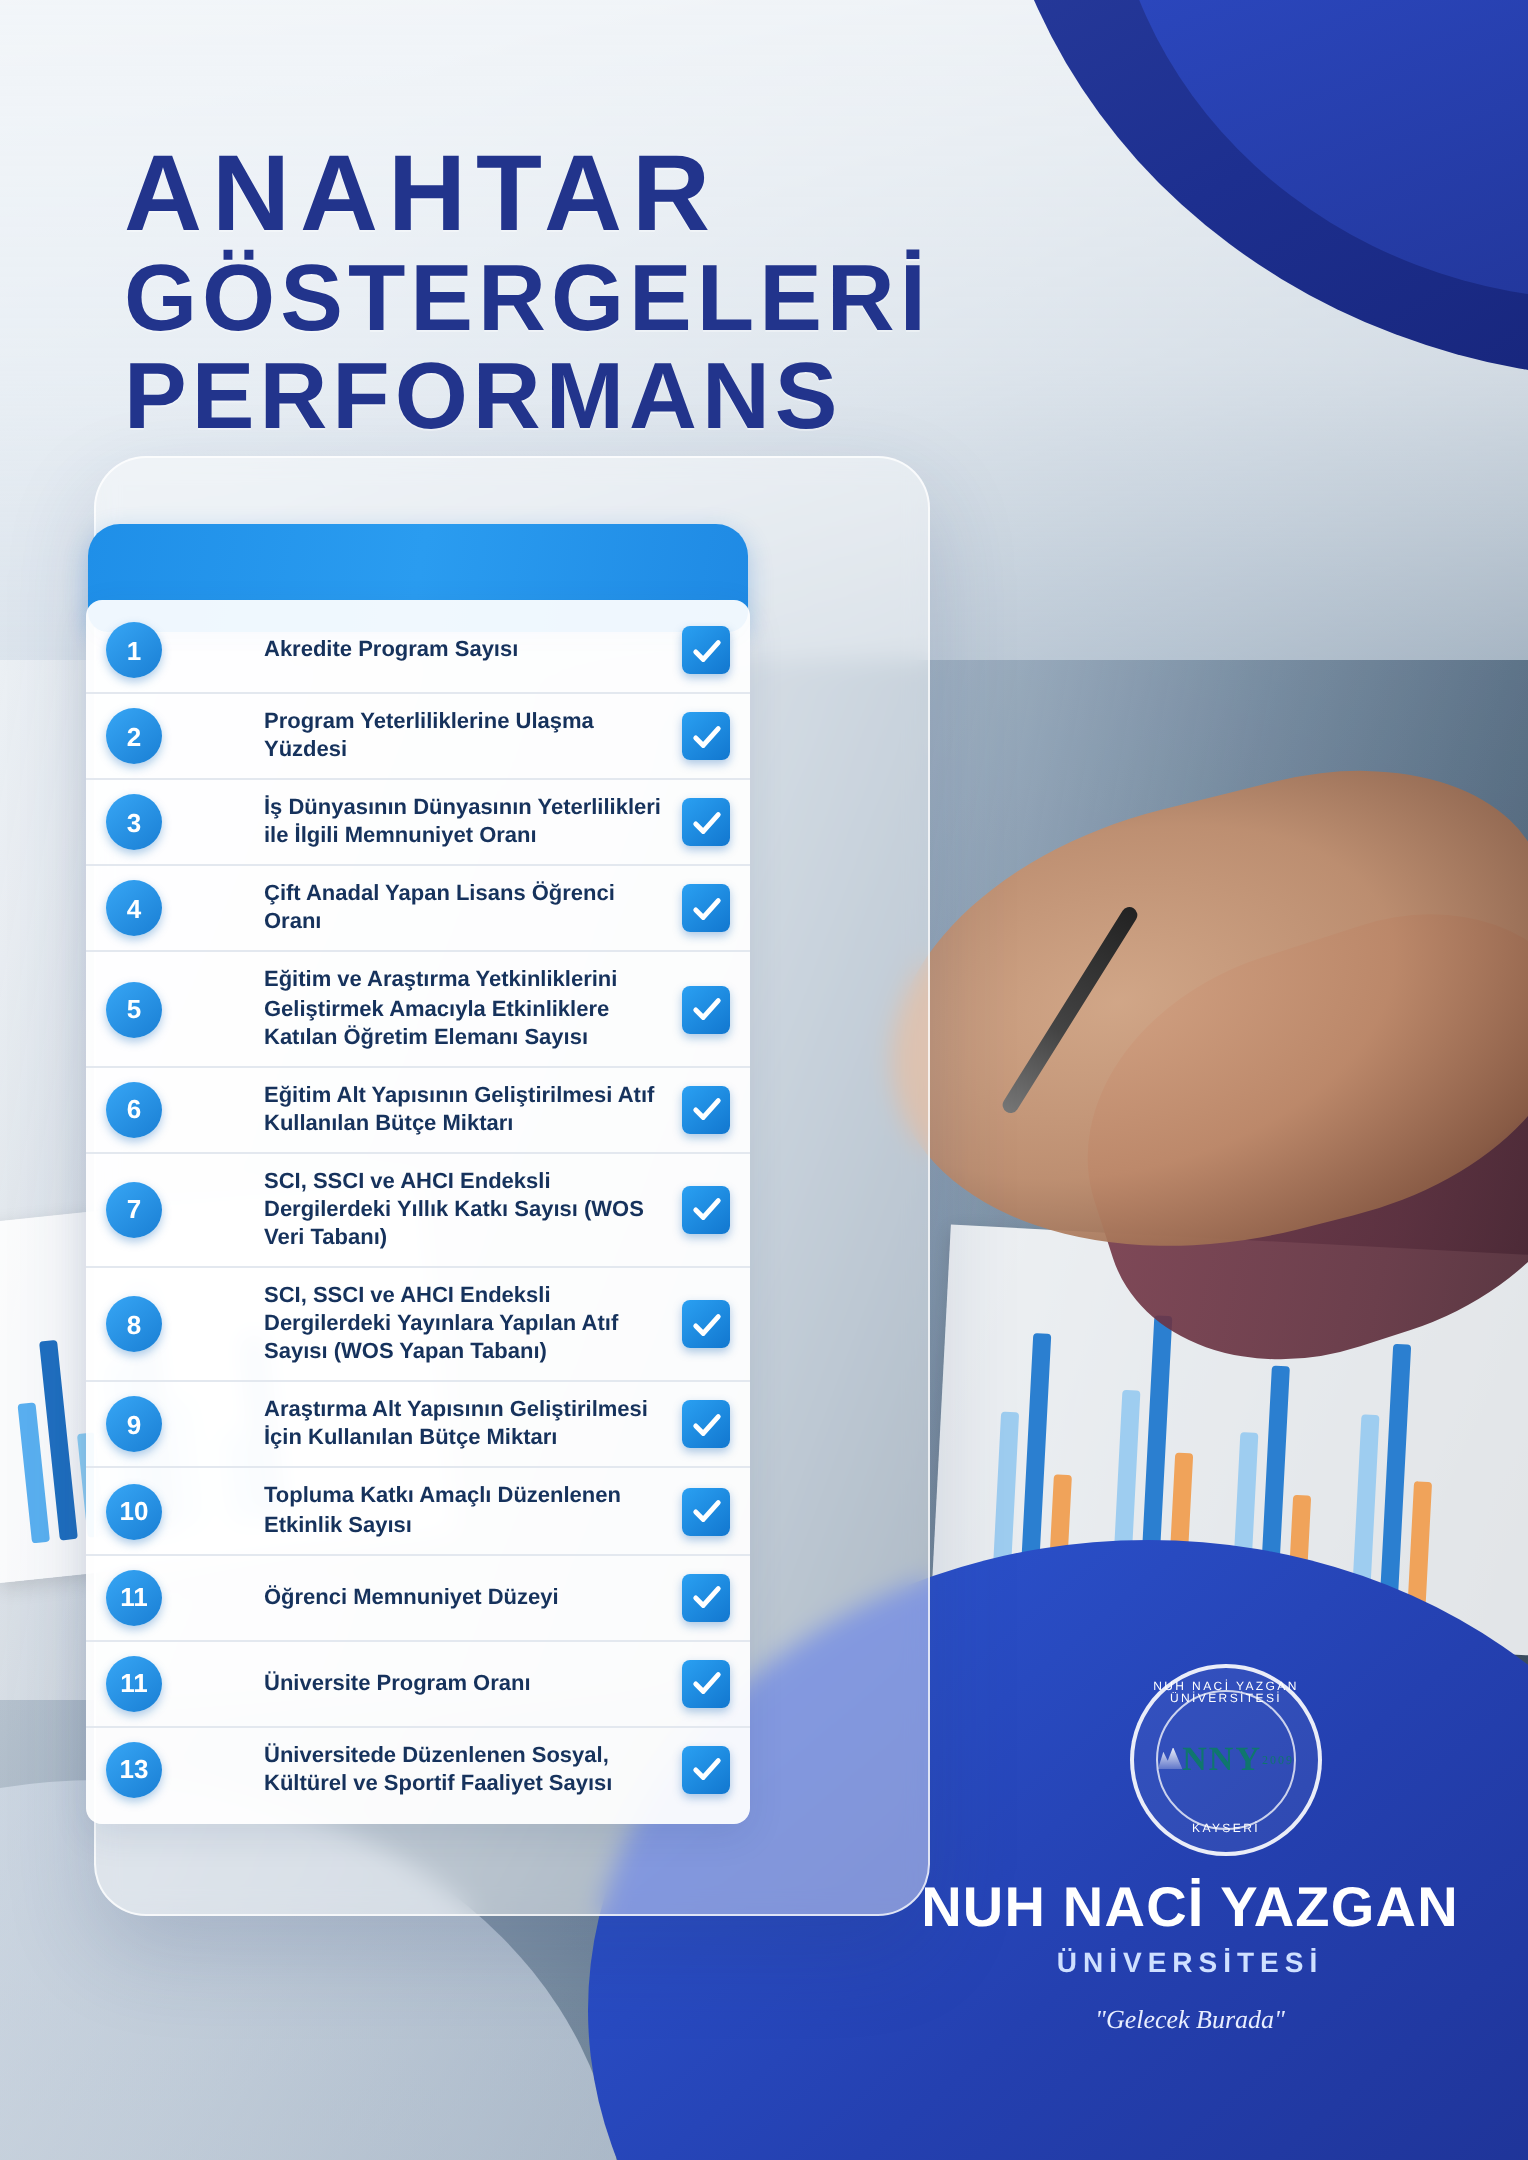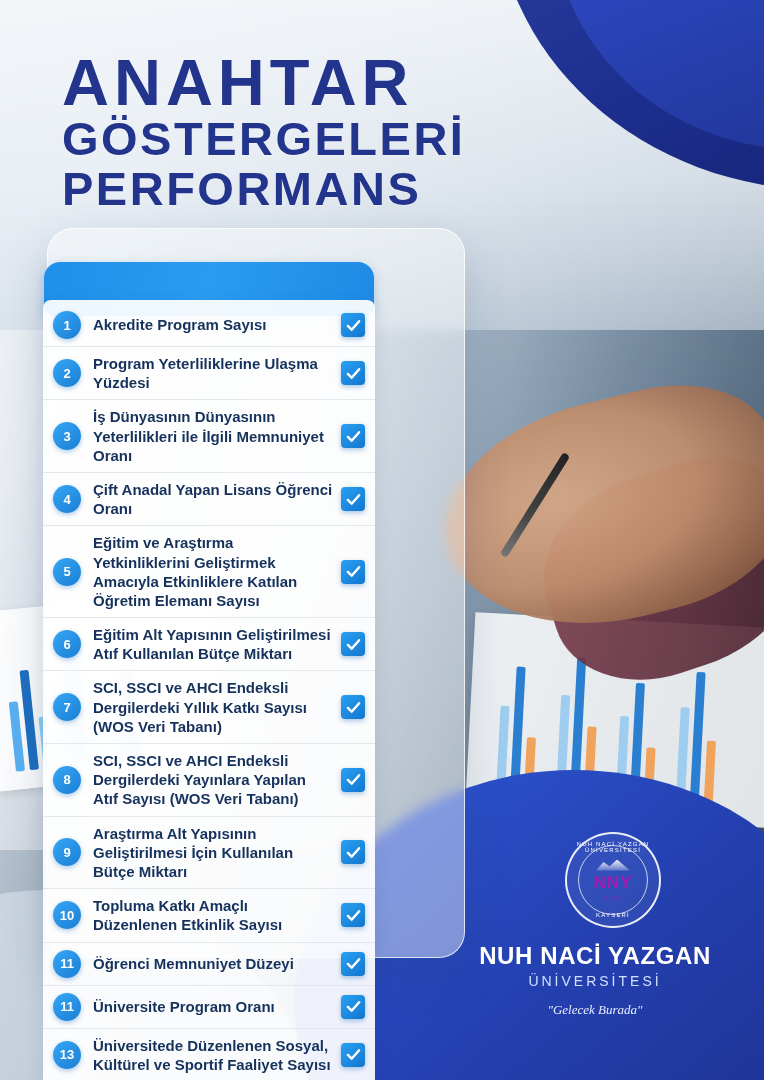--- a/index.html
+++ b/index.html
@@ -98,21 +98,21 @@
     color: #1e2f86;
     letter-spacing: 1.5px;
   }
   .title-line {
     font-weight: bold;
     line-height: 0.96;
     text-transform: uppercase;
     color: #22348c;
     text-shadow: 0 1px 0 rgba(255,255,255,0.35);
   }
-  .t1 { font-size: 65px; letter-spacing: 5px; }
+  .t1 { font-size: 54px; letter-spacing: 5px; margin-top: 20px; }
   .t2 { font-size: 47px; letter-spacing: 2.5px; margin-top: 4px; }
   .t3 { font-size: 47px; letter-spacing: 2.5px; margin-top: 2px; }
   
   .card {
     position: absolute; left: 47px; top: 228px;
     width: 418px; height: 730px;
     background: rgba(255,255,255,0.42);
     border: 1px solid rgba(255,255,255,0.75);
     border-radius: 26px;
     backdrop-filter: blur(6px);
@@ -147,24 +147,25 @@
     flex: 0 0 auto;
     width: 28px; height: 28px; border-radius: 50%;
     background: linear-gradient(140deg, #37a6f5 0%, #1a7fd4 100%);
     color: #fff; font-size: 13px; font-weight: bold;
     display: flex; align-items: center; justify-content: center;
     box-shadow: 0 2px 5px rgba(25,110,190,0.35);
   }
   .row-label {
     flex: 1 1 auto;
     padding: 0 8px 0 12px;
-    font-size: 15px;
+    font-size: 11px;
     font-weight: bold;
     color: #16325c;
     line-height: 1.28;
+    margin-left: 39px;
   }
   .check {
     flex: 0 0 auto;
     width: 24px; height: 24px;
     border-radius: 4px;
     background: linear-gradient(140deg, #2aa0f2 0%, #1277cf 100%);
     display: flex; align-items: center; justify-content: center;
     box-shadow: 0 2px 5px rgba(20,100,180,0.35);
   }
   .check svg { display: block; }
@@ -173,43 +174,44 @@
     position: absolute; right: 103px; bottom: 152px;
     width: 96px; height: 96px; border-radius: 50%;
     border: 2px solid rgba(255,255,255,0.9);
     background: rgba(255,255,255,0.06);
     z-index: 13;
     display: flex; align-items: center; justify-content: center;
   }
   .seal-inner {
     width: 70px; height: 70px; border-radius: 50%;
     border: 1px solid rgba(255,255,255,0.75);
-    display: flex; flex-direction: column; align-items: center; justify-content: center;
-    color: #a21caf;
+    display: flex; align-items: center; justify-content: center;
+    color: #0f766e;
+    font-family: Liberation Serif, serif;
   }
   .seal-nny { font-size: 17px; font-weight: bold; letter-spacing: 1px; }
   .seal-year { font-size: 6px; margin-top: 2px; letter-spacing: 1px; }
   .seal-mountain {
     width: 34px; height: 11px;
     background: linear-gradient(180deg, rgba(255,255,255,0.9), rgba(255,255,255,0.2));
     clip-path: polygon(0% 100%, 22% 22%, 40% 62%, 62% 0%, 100% 100%);
     margin-bottom: 2px;
   }
   .seal-text-top, .seal-text-bottom {
     position: absolute; width: 100%; text-align: center;
     color: #fff; font-size: 6px; letter-spacing: 1.2px;
   }
   .seal-text-top { top: 7px; }
   .seal-text-bottom { bottom: 8px; }
   .brand {
     position: absolute; right: 34px; bottom: 62px;
     text-align: center; z-index: 13; color: #fff; width: 270px;
   }
-  .brand-main { font-size: 24px; font-weight: bold; letter-spacing: 0.6px; }
-  .brand-sub { font-size: 14px; letter-spacing: 3px; margin-top: 3px; color: #cfe0ff; }
+  .brand-main { font-size: 28px; font-weight: bold; letter-spacing: 0.6px; }
+  .brand-sub { font-size: 14px; letter-spacing: 3px; margin-top: 3px; color: #cfe0ff; font-weight: bold; }
   .brand-slogan {
     font-family: "Liberation Serif", serif;
     font-style: italic; font-size: 13px; margin-top: 13px; color: #e8eeff;
   }
 </style>
 </head>
 <body>
 
 <div class="poster">
 
@@ -329,21 +331,21 @@
       <div class="row-label">SCI, SSCI ve AHCI Endeksli Dergilerdeki Yıllık Katkı Sayısı (WOS Veri Tabanı)</div>
       <div class="check">
         <svg width="15" height="15" viewBox="0 0 16 16">
             <path d="M2 8.5 L6 12.5 L14 3.5" stroke="#fff" stroke-width="2.6" fill="none" stroke-linecap="round" stroke-linejoin="round"></path>
           </svg>
       </div>
     </div>
 
     <div class="row">
       <div class="num">8</div>
-      <div class="row-label">SCI, SSCI ve AHCI Endeksli Dergilerdeki Yayınlara Yapılan Atıf Sayısı (WOS Veri Tabanı)</div>
+      <div class="row-label">SCI, SSCI ve AHCI Endeksli Dergilerdeki Yayınlara Yapılan Atıf Sayısı (WOS Yapan Tabanı)</div>
       <div class="check">
         <svg width="15" height="15" viewBox="0 0 16 16">
             <path d="M2 8.5 L6 12.5 L14 3.5" stroke="#fff" stroke-width="2.6" fill="none" stroke-linecap="round" stroke-linejoin="round"></path>
           </svg>
       </div>
     </div>
 
     <div class="row">
       <div class="num">9</div>
       <div class="row-label">Araştırma Alt Yapısının Geliştirilmesi İçin Kullanılan Bütçe Miktarı</div>

